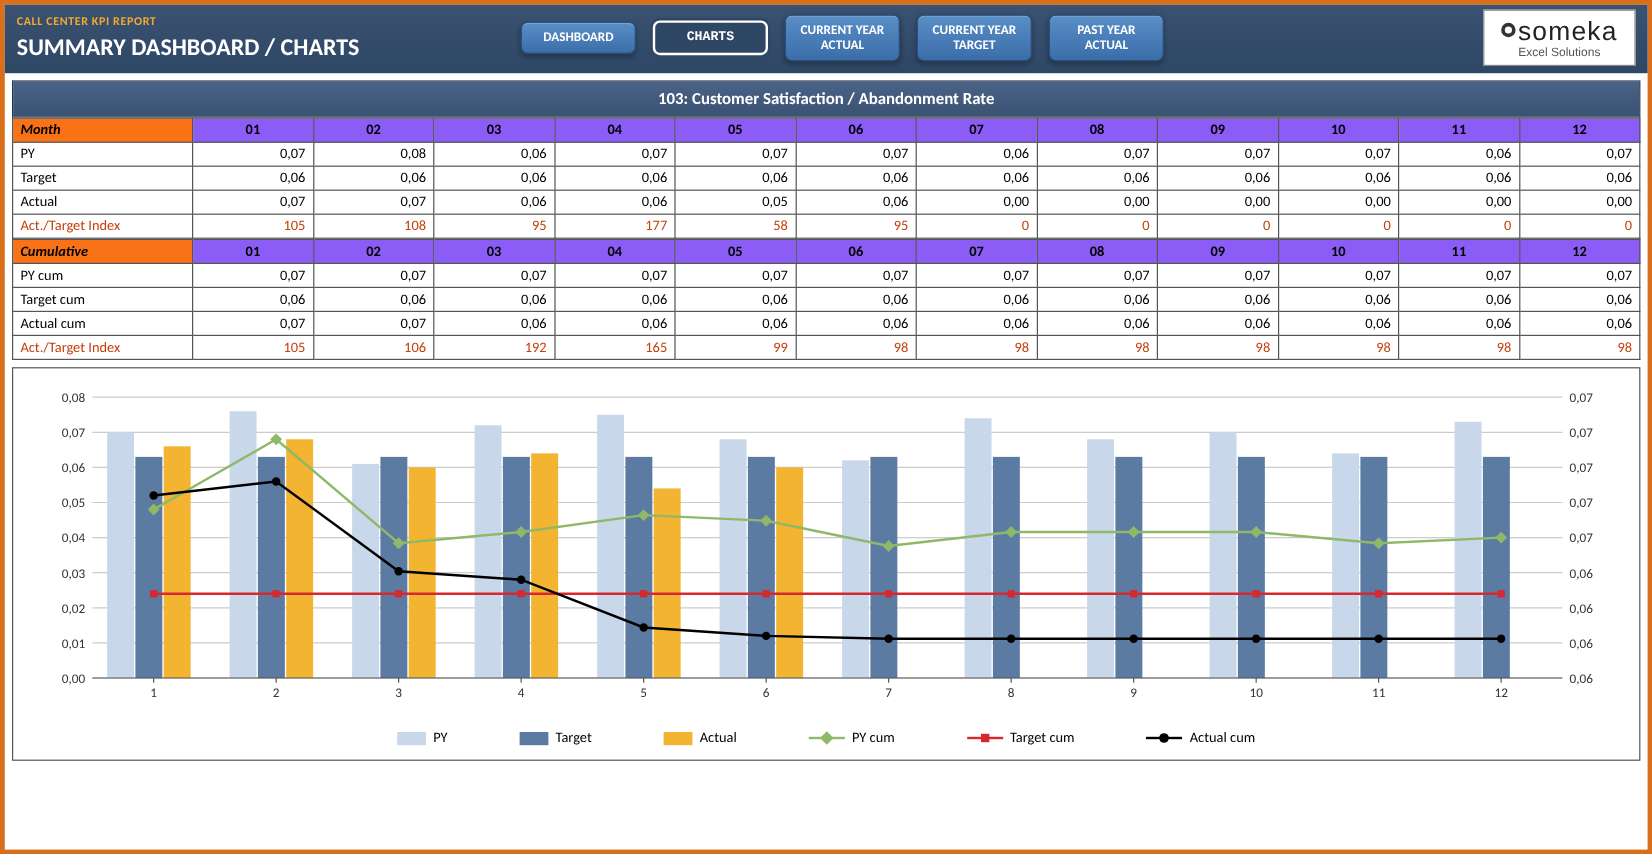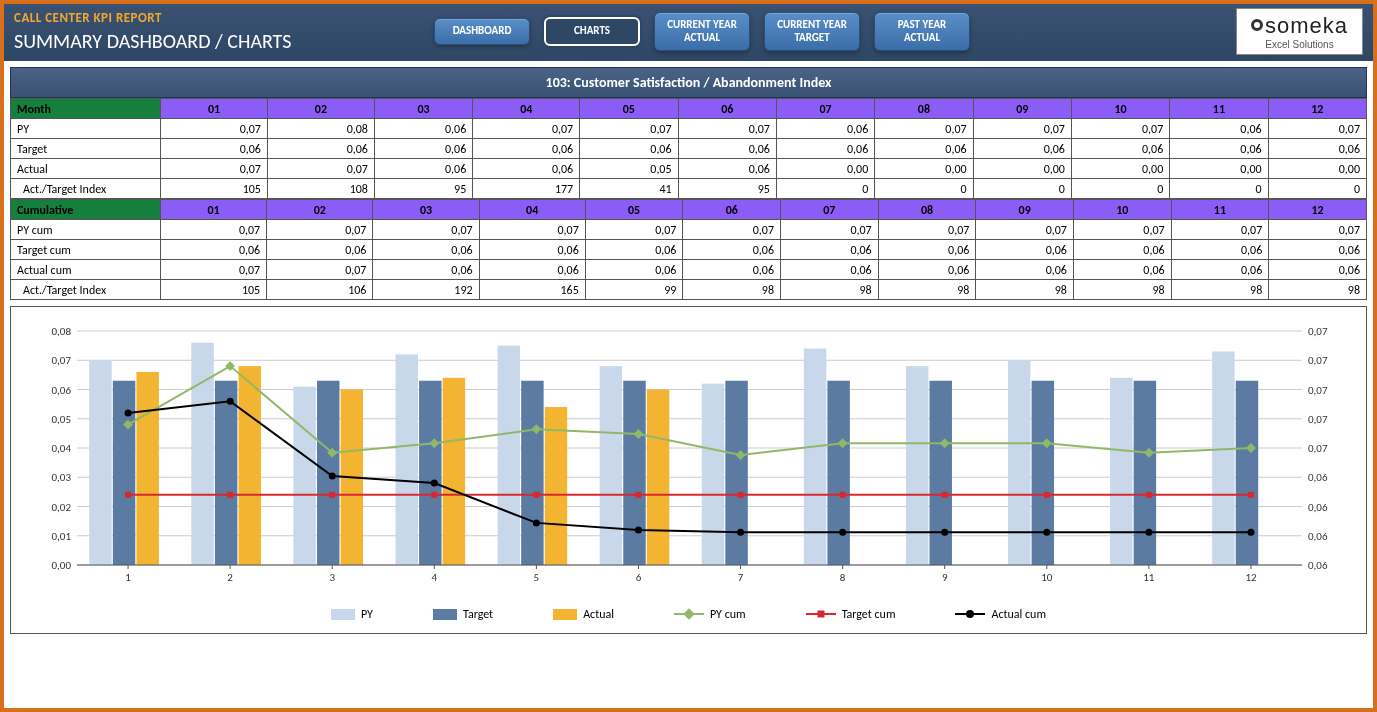--- a/index.html
+++ b/index.html
@@ -20,26 +20,26 @@
     background: linear-gradient(to bottom, #3b5171 0%, #2e4765 100%);
     color: #fff;
     padding: 4px 10px 6px 10px;
     display: flex;
     align-items: center;
   }
   .header-left { flex: 0 0 420px; }
   .header-title1 {
     color: #f0a830;
     font-weight: bold;
-    font-size: 13px;
+    font-size: 10px;
     letter-spacing: .5px;
   }
   .header-title2 {
     color: #fff;
-    font-weight: normal;
+    font-weight: bold;
     font-size: 20px;
     margin-top: 4px;
   }
   .header-nav {
     display: flex;
     gap: 14px;
     align-items: center;
   }
   .nav-btn {
     background: linear-gradient(to bottom,#5a8ec7,#3b6ea9);
@@ -53,20 +53,21 @@
     min-width: 96px;
     line-height: 1.15;
     box-shadow: 0 1px 0 rgba(255,255,255,.2) inset, 0 2px 4px rgba(0,0,0,.3);
     cursor: pointer;
     white-space: pre-line;
   }
   .nav-btn.active {
     background: #2e4765;
     border: 2px solid #fff;
     box-shadow: 0 0 0 2px #2e4765;
+    font-family: Liberation Mono, monospace;
   }
   .logo {
     margin-left: auto;
     background: #fff;
     color: #222;
     border: 1px solid #888;
     padding: 4px 14px;
     text-align: center;
     font-family: Arial, sans-serif;
   }
@@ -104,22 +105,22 @@
     font-weight: bold;
     text-align: center;
   }
   .data-table td { text-align: right; }
   .data-table .rowlabel {
     text-align: left;
     font-weight: normal;
     background: #fff;
     width: 150px;
   }
-  .data-table .rowlabel.headcell { font-weight: bold; background:#15803d; }
-  .data-table .bluecell { color: #000000; padding-left: 12px; }
+  .data-table .rowlabel.headcell { font-weight: bold; background:#f97316;font-style:italic; }
+  .data-table .bluecell { color: #c2410c; }
   .chart-wrap {
     border: 1px solid #555;
     margin: 6px;
     padding: 18px 26px 4px 26px;
     height: 328px;
     position: relative;
   }
   .legend {
     display: flex;
     justify-content: center;
@@ -149,21 +150,21 @@
 TARGET</div>
       <div class="nav-btn">PAST YEAR
 ACTUAL</div>
     </div>
     <div class="logo">
       <div class="logo-main"><span class="logo-dot"></span><span>someka</span></div>
       <div class="logo-sub">Excel Solutions</div>
     </div>
   </div>
 
-  <div class="section-title">103: Customer Satisfaction / Abandonment Index</div>
+  <div class="section-title">103: Customer Satisfaction / Abandonment Rate</div>
 
   <table class="data-table">
     <thead>
         <tr id="t1head">
           <th class="rowlabel headcell">Month</th>
           <th>01</th>
           <th>02</th>
           <th>03</th>
           <th>04</th>
           <th>05</th>
@@ -221,21 +222,21 @@
           <td class="">0,00</td>
           <td class="">0,00</td>
           <td class="">0,00</td>
         </tr>
         <tr>
           <td class="rowlabel bluecell">Act./Target Index</td>
           <td class="bluecell">105</td>
           <td class="bluecell">108</td>
           <td class="bluecell">95</td>
           <td class="bluecell">177</td>
-          <td class="bluecell">41</td>
+          <td class="bluecell">58</td>
           <td class="bluecell">95</td>
           <td class="bluecell">0</td>
           <td class="bluecell">0</td>
           <td class="bluecell">0</td>
           <td class="bluecell">0</td>
           <td class="bluecell">0</td>
           <td class="bluecell">0</td>
         </tr>
       </tbody>
   </table>

